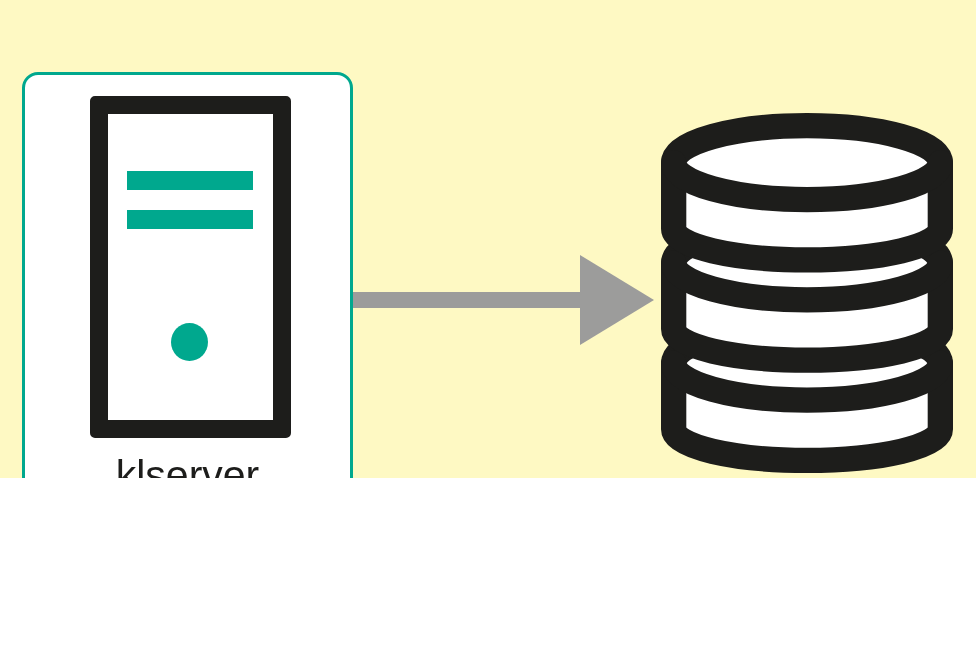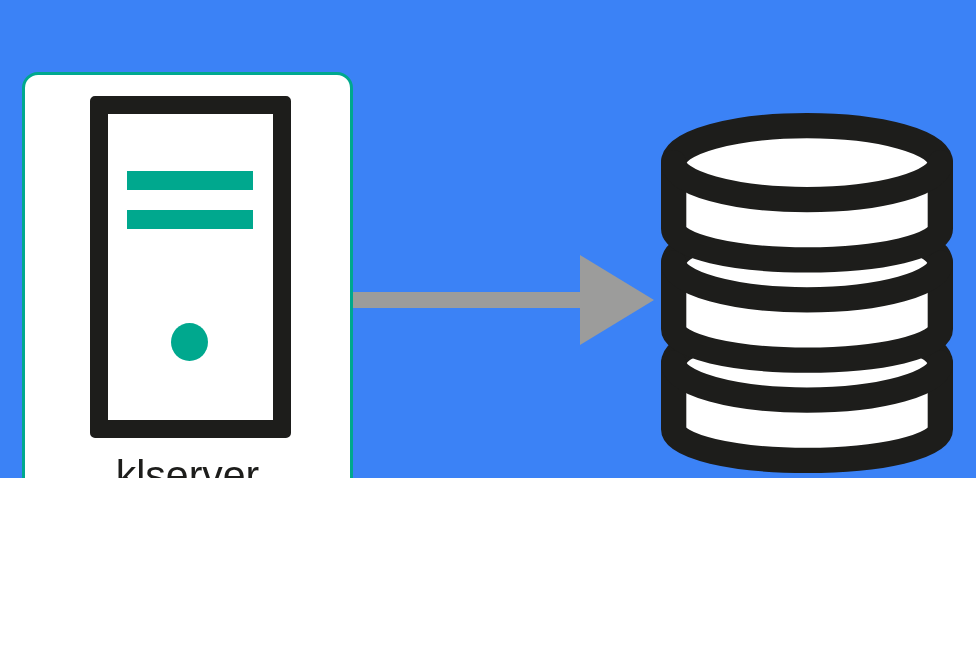--- a/index.html
+++ b/index.html
@@ -7,21 +7,21 @@
     padding: 0;
     background: #ffffff;
     font-family: "Liberation Sans", "DejaVu Sans", sans-serif;
   }
   * { box-sizing: border-box; }
 
   .diagram-canvas {
     position: relative;
     width: 976px;
     height: 478px;
-    background: #3b82f6;
+    background: #fef9c3;
     overflow: hidden;
   }
 
   
   .server-card {
     position: absolute;
     left: 22px;
     top: 72px;
     width: 331px;
     height: 495px;

